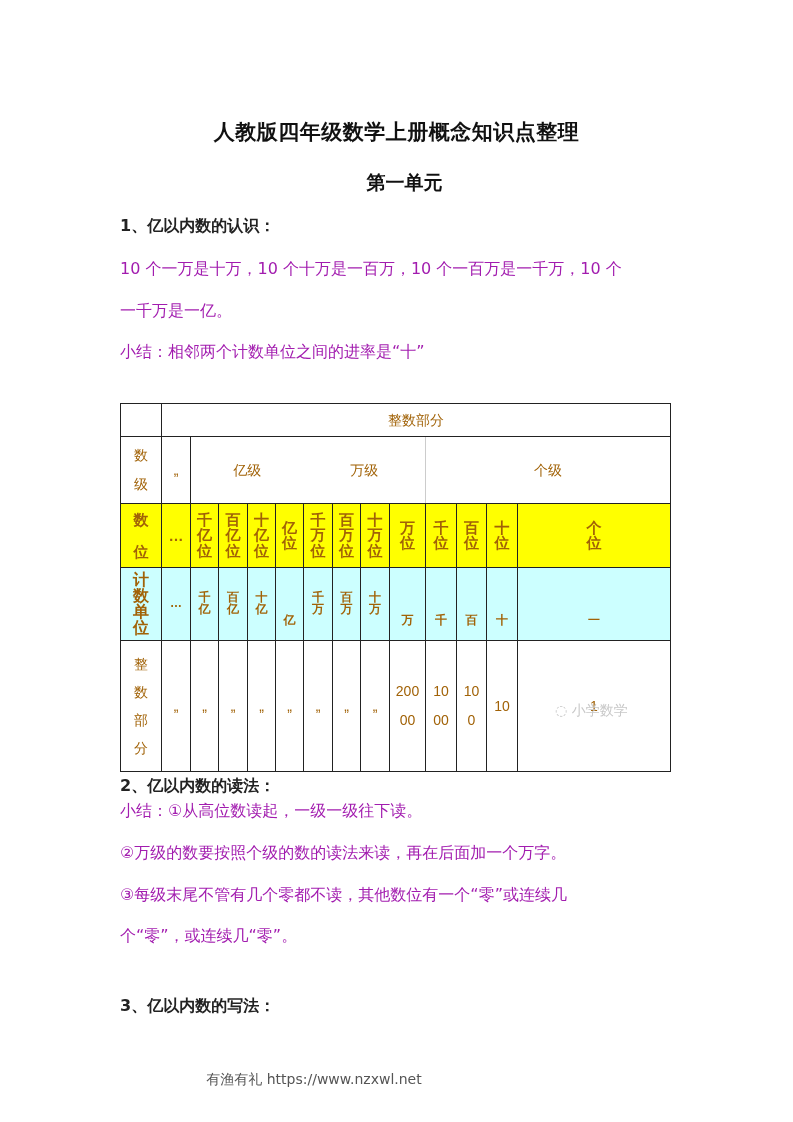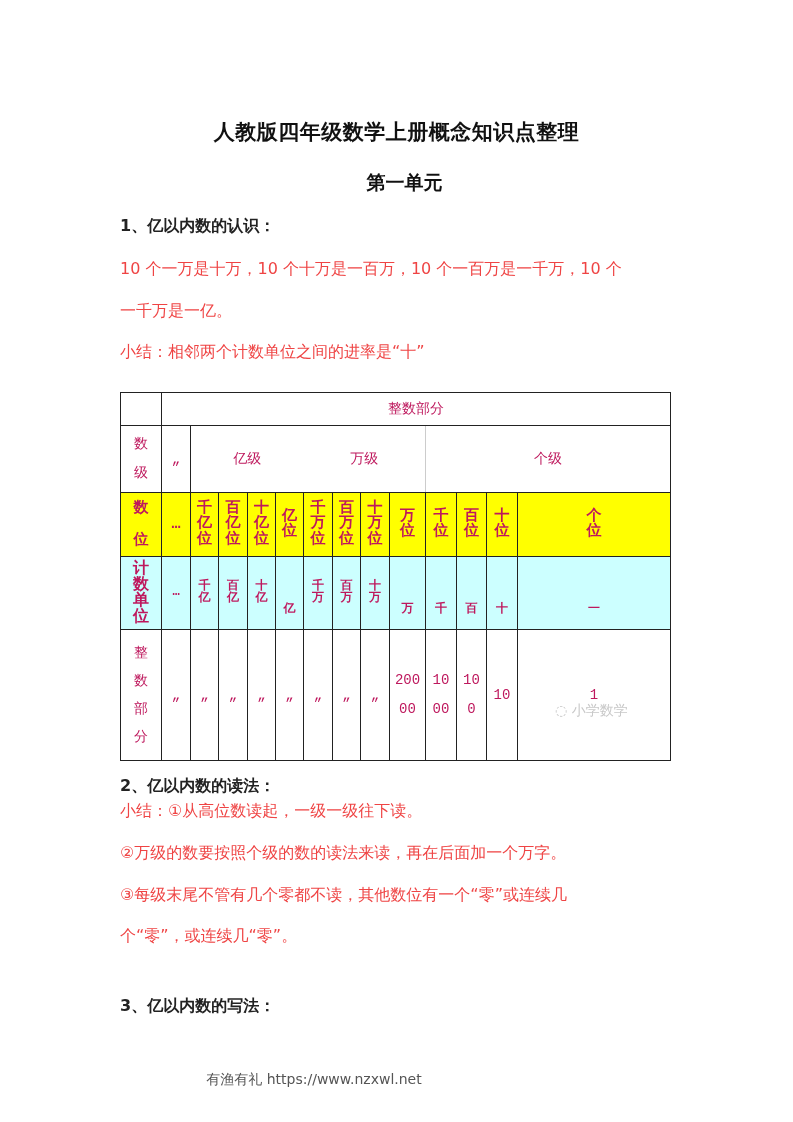--- a/index.html
+++ b/index.html
@@ -6,24 +6,24 @@
   body { width: 793px; height: 1122px; position: relative; overflow: hidden;
          font-family: "DejaVu Serif", "Liberation Serif", serif; color: #333; }
   .title { position: absolute; top: 118px; left: 0; width: 793px; text-align: center;
            font-family: "DejaVu Sans", "Liberation Sans", sans-serif; font-weight: bold;
            font-size: 21px; color: #111; letter-spacing: 0.5px; }
   .subtitle { position: absolute; top: 170px; left: 0; width: 793px; text-align: center;
               font-family: "DejaVu Sans", "Liberation Sans", sans-serif; font-weight: bold;
               font-size: 19px; color: #111; margin-left: 8px; }
   .h { position: absolute; left: 120px; font-family: "DejaVu Sans", "Liberation Sans", sans-serif;
        font-weight: bold; font-size: 16px; color: #222; }
-  .p { position: absolute; left: 120px; font-size: 16px; color: #ef4444; white-space: nowrap;
+  .p { position: absolute; left: 120px; font-size: 16px; color: #a21caf; white-space: nowrap;
        font-family: "DejaVu Sans", "Liberation Sans", sans-serif; font-weight: normal; }
-  table.num { position: absolute; left: 120px; top: 392px; border-collapse: collapse;
-              table-layout: fixed; font-family: Liberation Mono, monospace; font-size: 14px; color: #be185d; }
+  table.num { position: absolute; left: 120px; top: 403px; border-collapse: collapse;
+              table-layout: fixed; font-family: Liberation Sans, sans-serif; font-size: 14px; color: #a16207; }
   table.num td { border: 1px solid #222; text-align: center; vertical-align: middle; padding: 0;
                  line-height: 1.15; }
   .r0 td { height: 32px; }
   .r1 td { height: 66px; }
   .r2 td { height: 62px; background: #ffff00; font-weight: bold; font-size: 15px; }
   .r3 td { height: 60px; background: #ccffff; font-size: 12px; font-weight: bold; }
   .r4 td { height: 130px; }
   .vert { display: inline-block; width: 1em; line-height: 1.05; }
   .lbl { line-height: 2.1; }
   .lbl3 { line-height: 1.0; font-size: 16px; }

